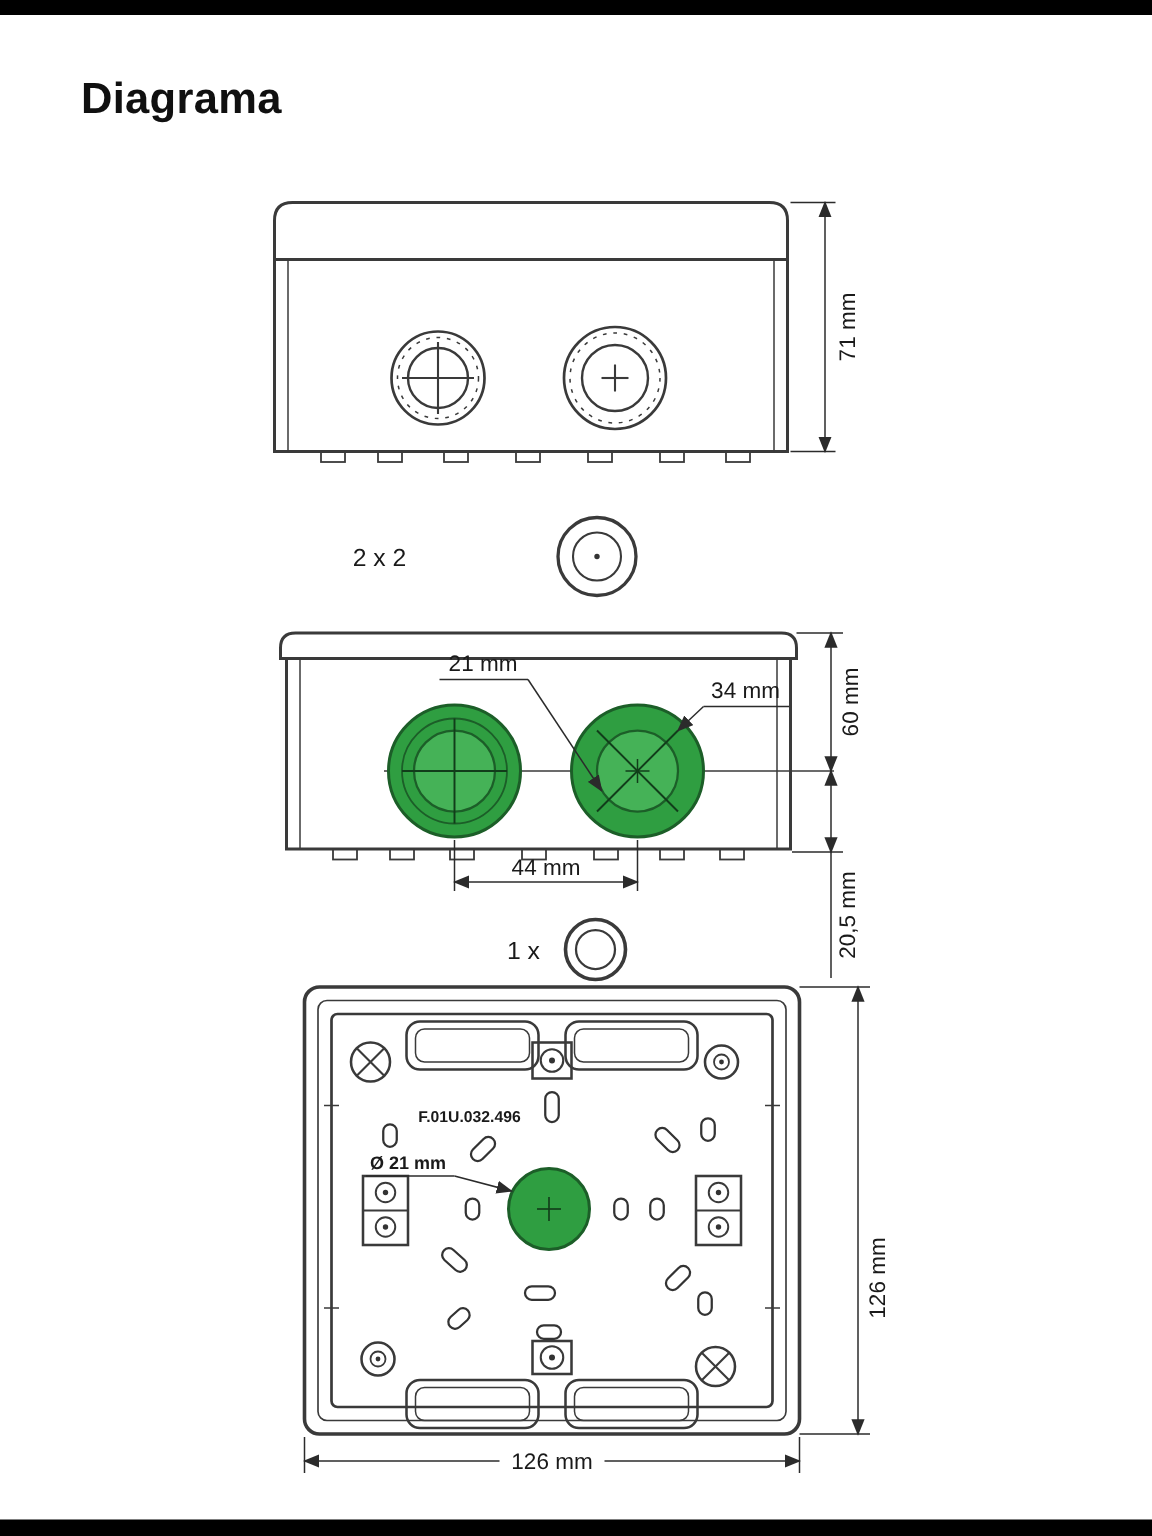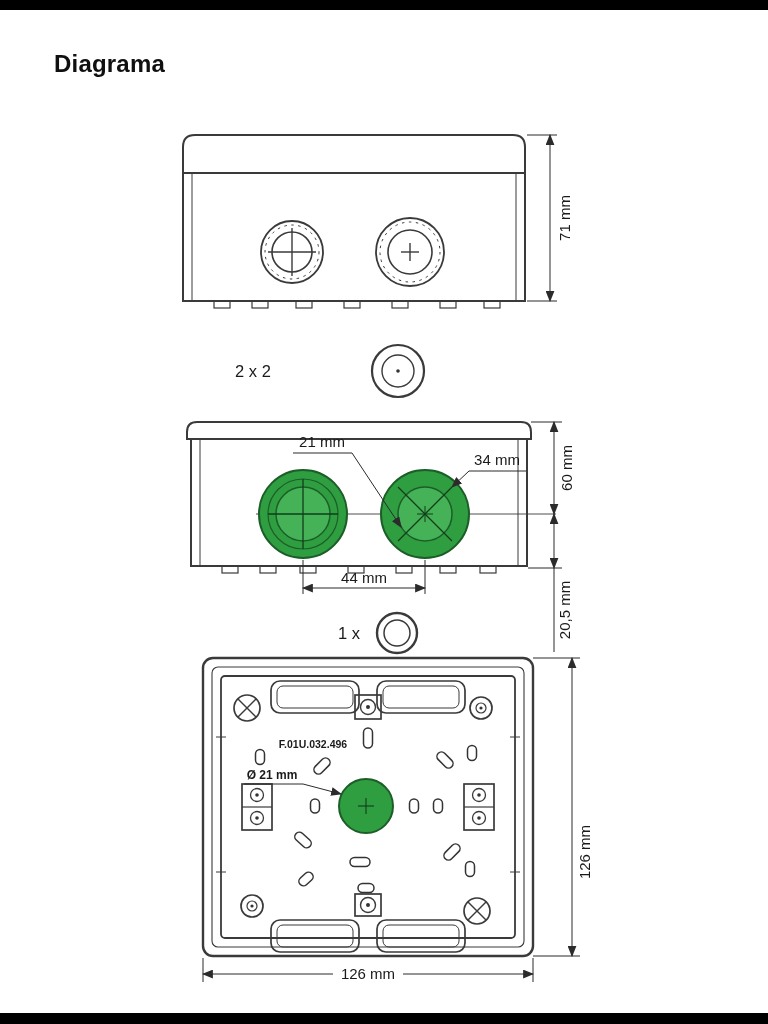--- a/index.html
+++ b/index.html
@@ -1,20 +1,20 @@
 <!DOCTYPE html>
 <html><head>
 <meta charset="utf-8">
 <style>
   html,body { margin:0; padding:0; background:#ffffff; }
   body { width:768px; height:1024px; font-family:"Liberation Sans", sans-serif; }
   .page { position:relative; width:768px; height:1024px; background:#ffffff; overflow:hidden; }
   .bar-top    { position:absolute; left:0; top:0;      width:768px; height:10px; background:#000; }
   .bar-bottom { position:absolute; left:0; top:1013px; width:768px; height:11px; background:#000; }
-  .title { position:absolute; left:54px; top:50px; margin:0; font-size:24px; font-weight:bold; color:#101010; letter-spacing:0.2px; }
+  .title { position:absolute; left:54px; top:50px; margin:0; font-size:29px; font-weight:bold; color:#101010; letter-spacing:0.2px; }
   svg.drawing { position:absolute; left:0; top:0; }
   text { fill:#1a1a1a; }
   .dim  { font-size:15px; }
   .lbl  { font-size:16.5px; }
   .small{ font-size:12px; font-weight:bold; }
   .part { font-size:10.5px; font-weight:bold; }
   .slot { fill:none; stroke:#333; stroke-width:1.5; }
   .ln   { fill:none; stroke:#3a3a3a; }
   .thin { stroke:#2b2b2b; stroke-width:1; fill:none; }
 </style>

